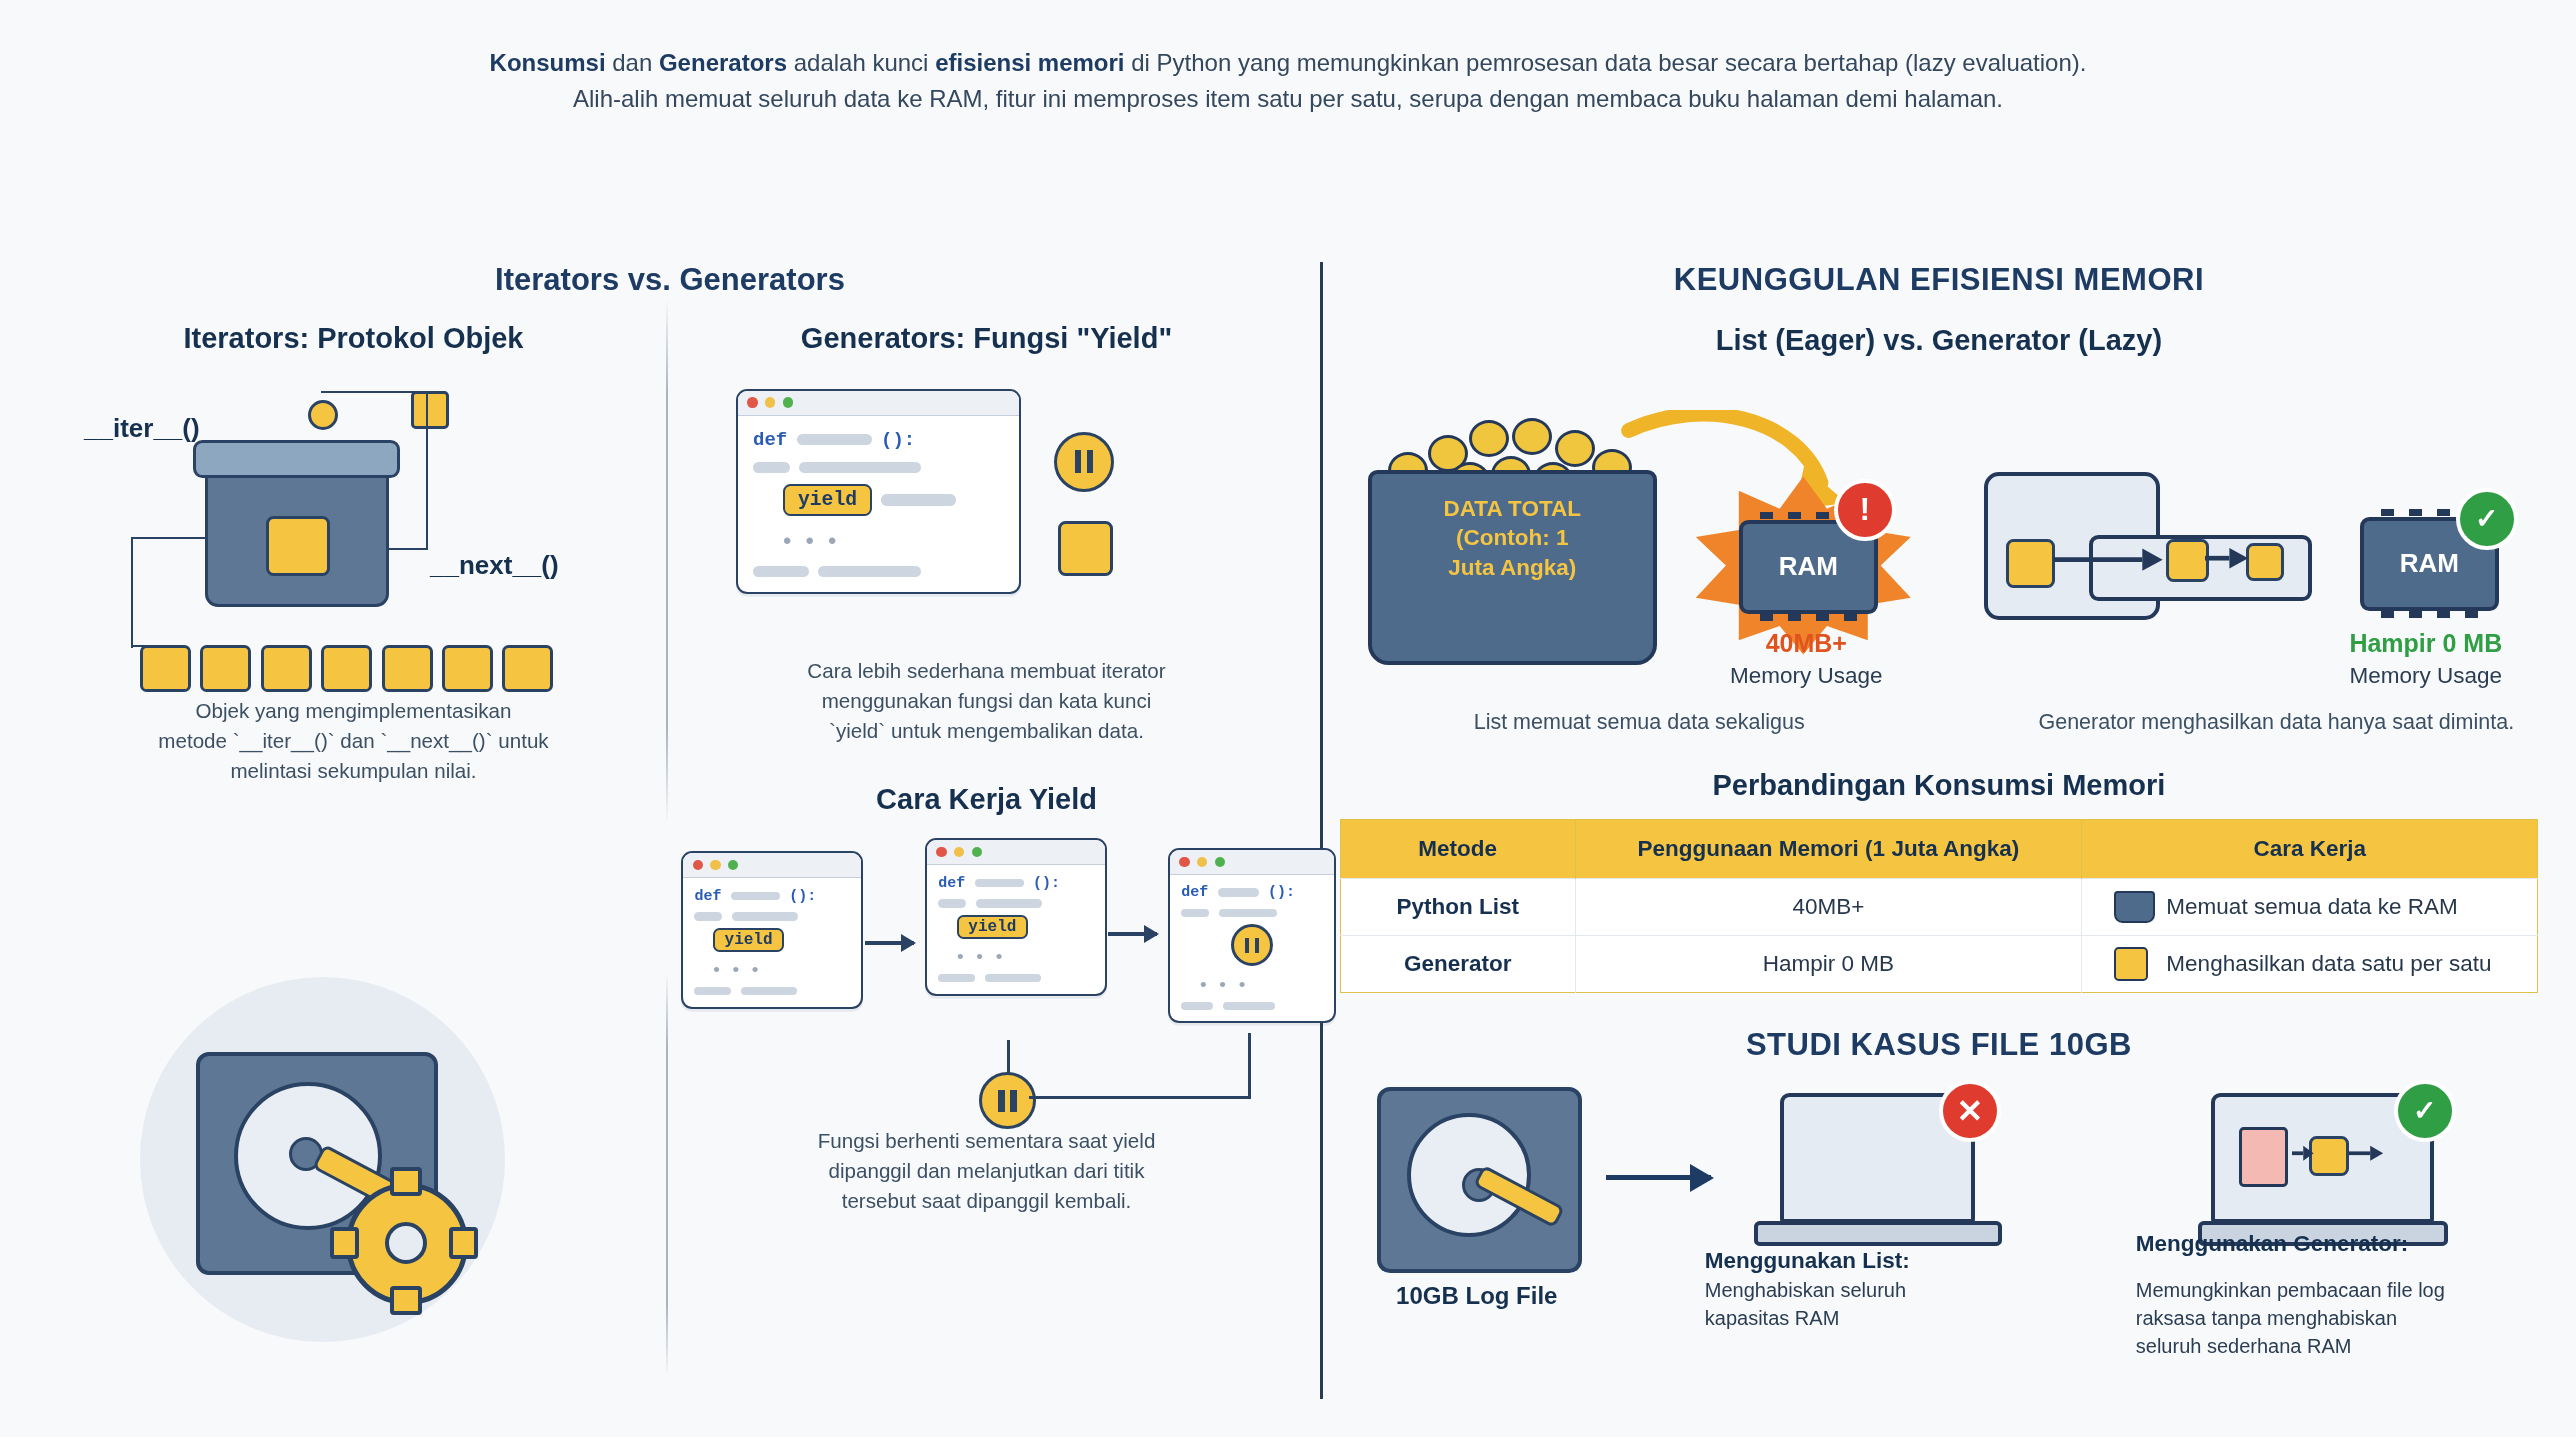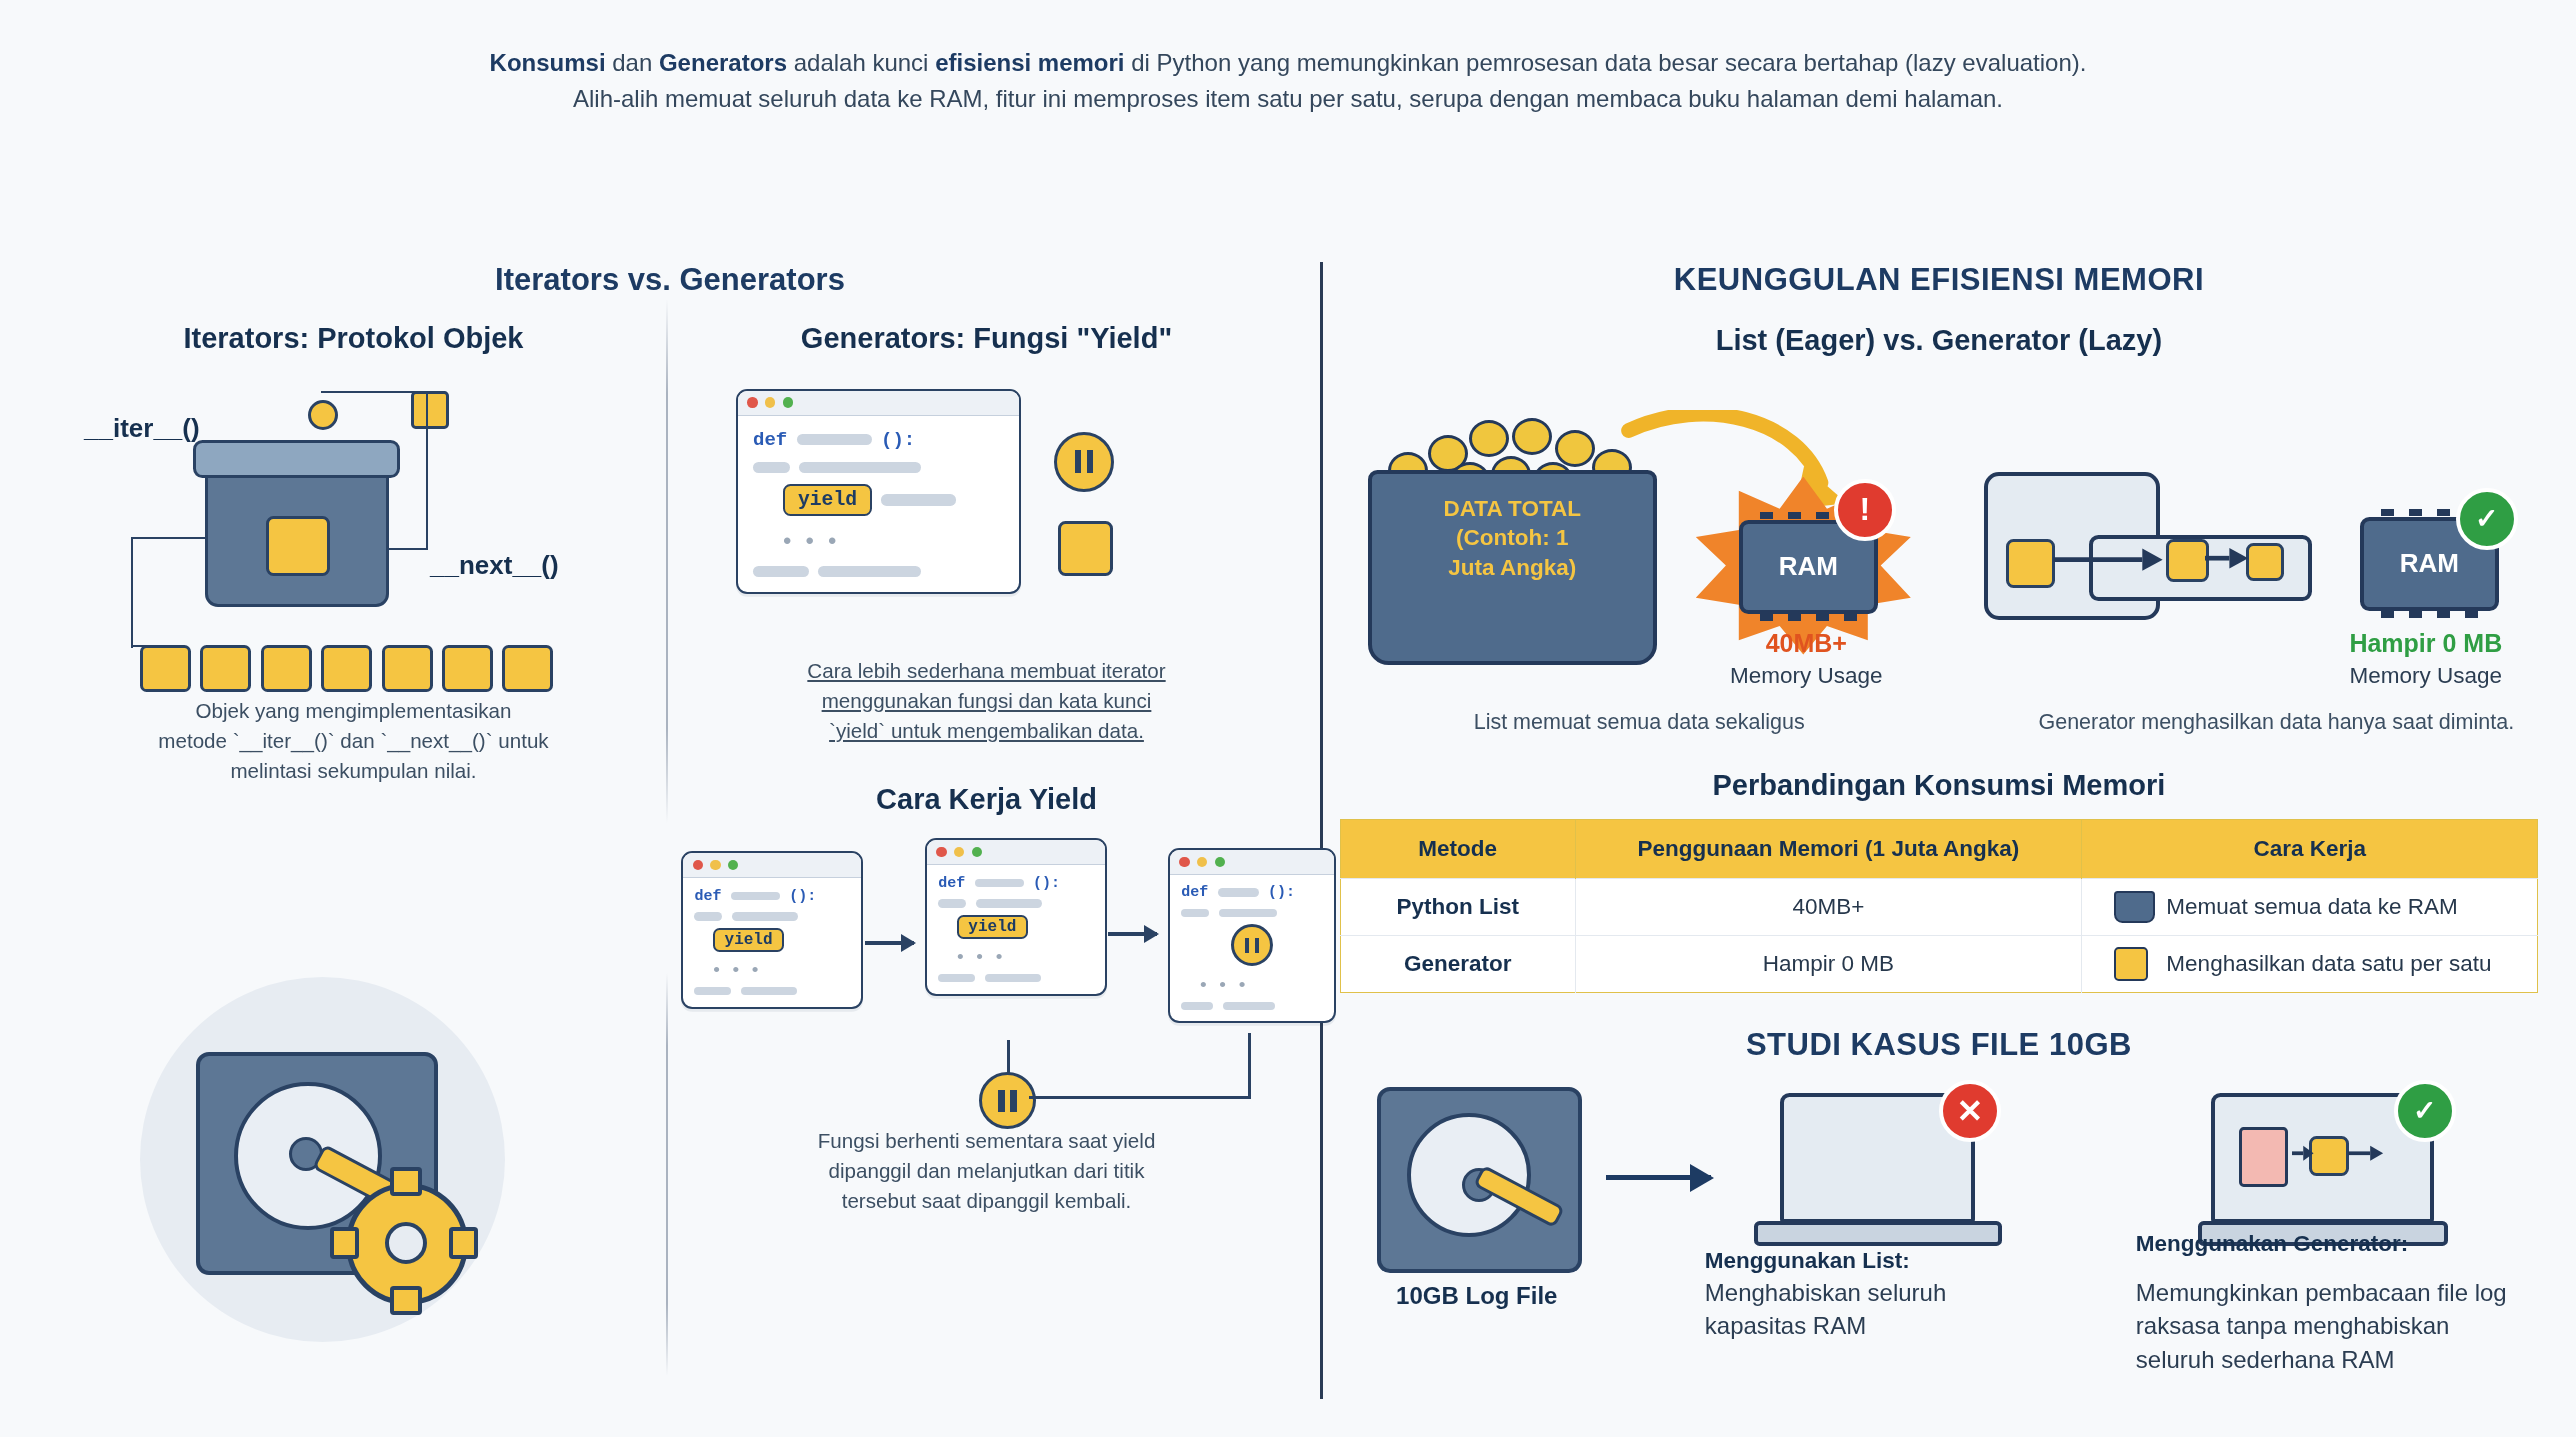--- a/index.html
+++ b/index.html
@@ -523,21 +523,21 @@
     background: #c9d4e0;
     border: 4.7px solid #24395a;
     border-radius: 5.6px;
   }
   .case-title {
     font-size: 22.5px;
     font-weight: bold;
     color: #16304f;
   }
   .case-text {
-    font-size: 24px;
+    font-size: 20px;
     color: #2b3d52;
     line-height: 1.4;
   }
   .arrow-big {
     position: absolute;
     height: 5.6px;
     background: #1d3b63;
   }
   .arrow-big:after {
     content: "";
@@ -665,21 +665,21 @@
                 </div>
               </div>
 
               <div class="pause-circle" style="position:absolute; left:384px; top:56px;">
                   <span></span>
                   <span></span>
                 </div>
               <div class="yellow-sq" style="position:absolute; left:388px; top:145px;"></div>
             </div>
 
-            <div class="caption" style="margin-top:-9.4px; padding:0 37px;text-decoration:underline;">
+            <div class="caption" style="margin-top:-9.4px; padding:0 37px;">
               <span>Cara lebih sederhana membuat iterator</span><br>
               <span>menggunakan fungsi dan kata kunci</span><br>
               <span>`yield` untuk mengembalikan data.</span>
             </div>
 
             <div class="sub-head" style="margin-top:37px;">Cara Kerja Yield</div>
 
             <div class="yield-strip">
 
               <div class="win mini-win" style="left:11.2px; top:13px;">

